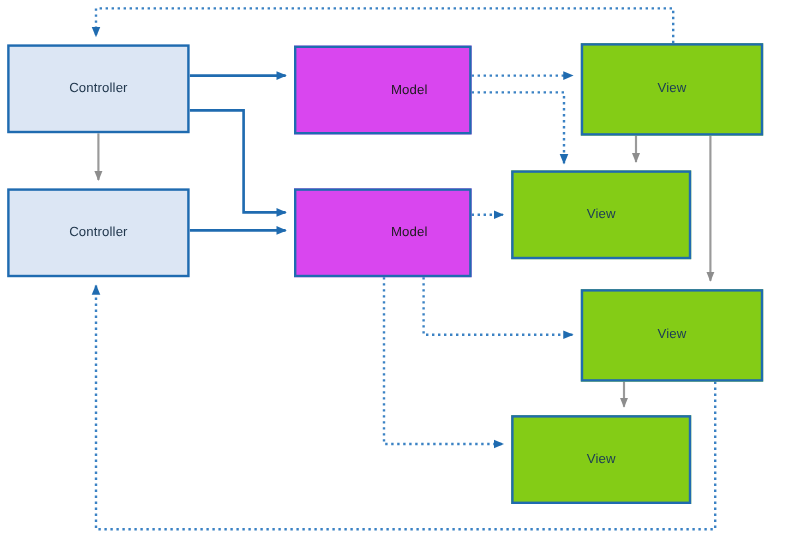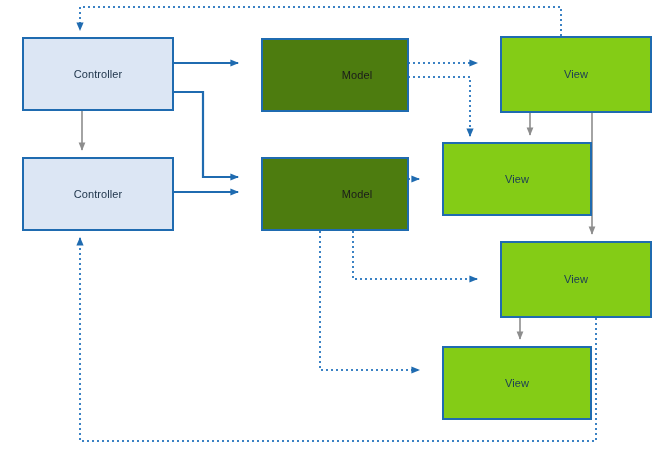--- a/index.html
+++ b/index.html
@@ -23,31 +23,30 @@
     height: 449px;
     pointer-events: none;
   }
   .node {
     position: absolute;
     box-sizing: border-box;
     border: 2px solid #1f6bb0;
     display: flex;
     align-items: center;
     justify-content: center;
-    margin-left: 16px;
   }
   .node .node-label {
     font-size: 11px;
     color: #1b3a57;
     line-height: 1;
     letter-spacing: 0.1px;
     user-select: none;
   }
   .node-controller { background: #dce6f4; }
-  .node-model      { background: #4d7c0f; padding-left: 44px; }
+  .node-model      { background: #d946ef; padding-left: 44px; }
   .node-view       { background: #84cc16; }
   .node-controller .node-label { color: #21374d; }
   .node-model .node-label      { color: #1b1b1b; }
   .node-view .node-label       { color: #1b3a57; }
 </style>
 </head>
 <body>
 
 <div id="diagram-canvas">
 

